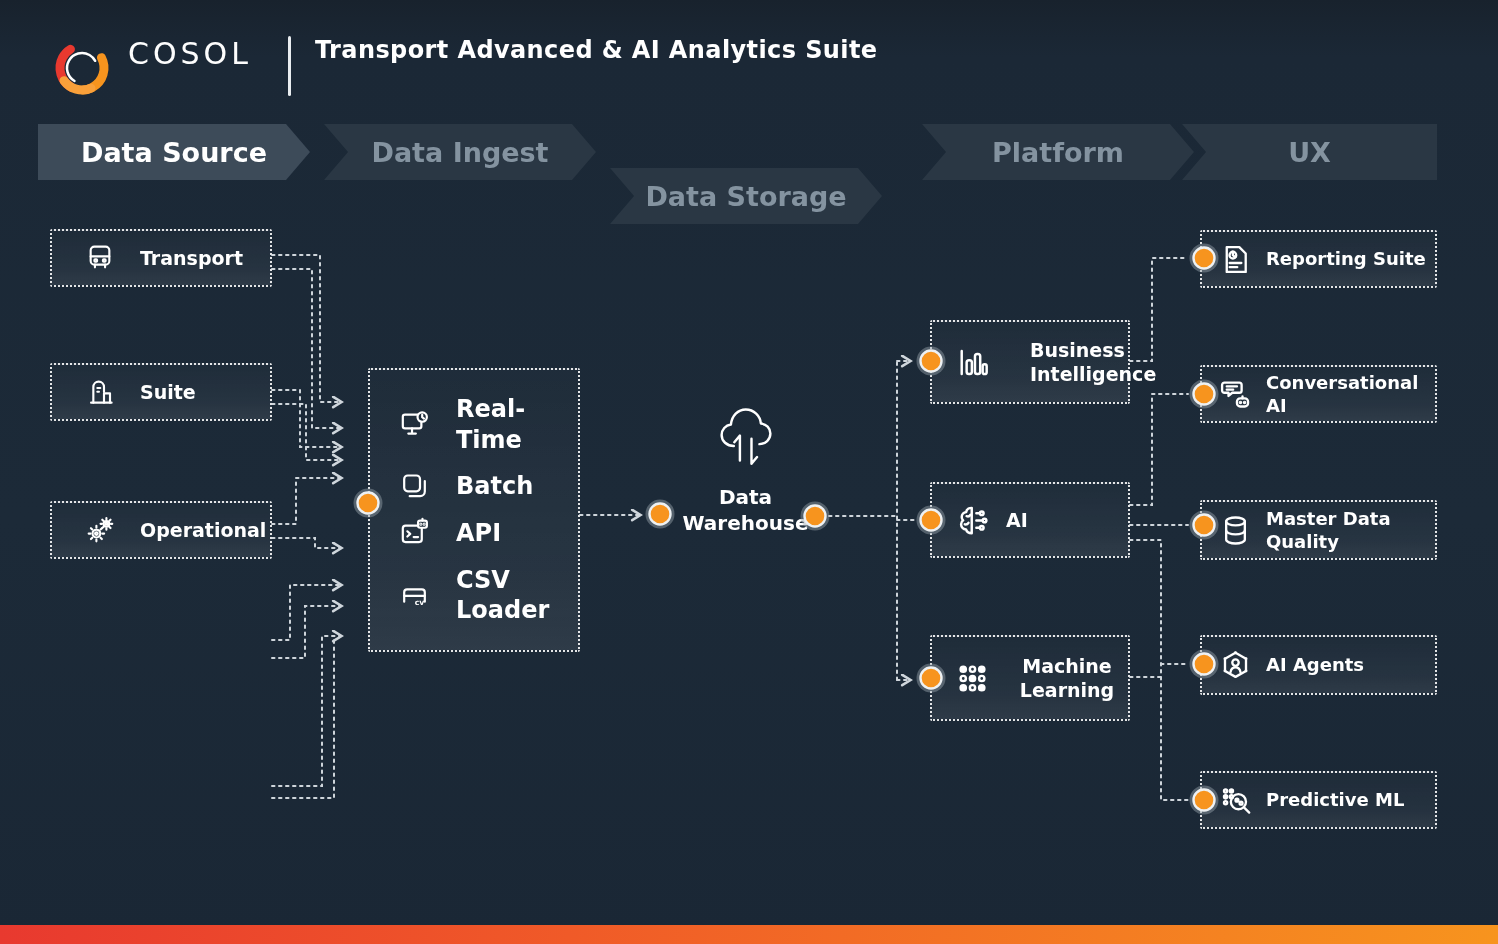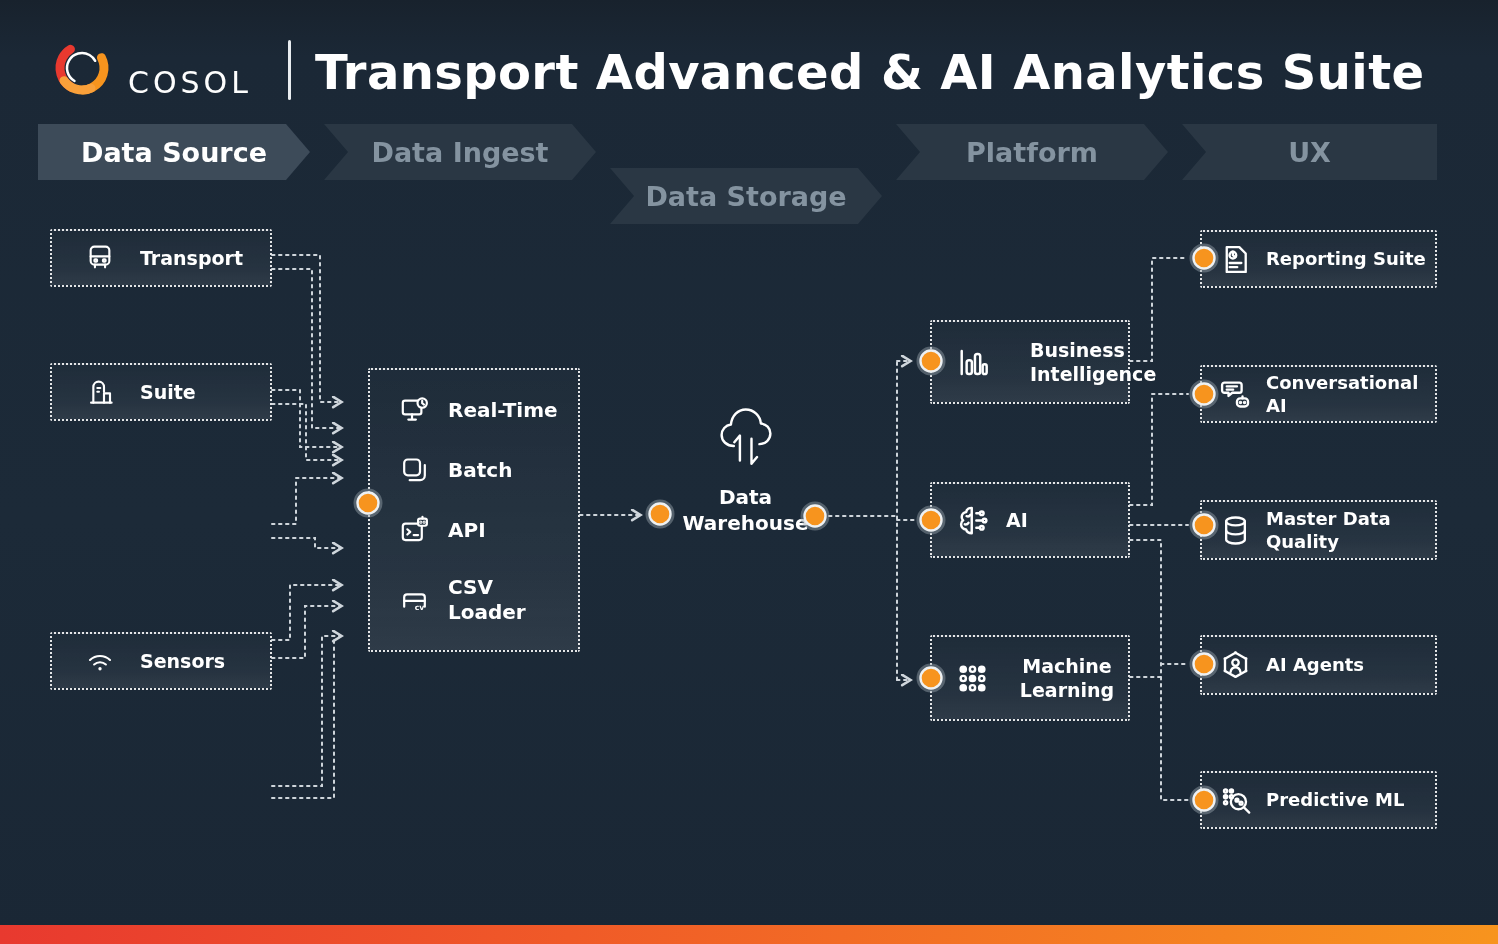--- a/index.html
+++ b/index.html
@@ -3,25 +3,25 @@
 <meta charset="utf-8">
 <style>
   * { margin:0; padding:0; box-sizing:border-box; }
   html,body { background:#10161f; }
   .canvas {
     position:relative; width:1498px; height:944px; overflow:hidden;
     background:linear-gradient(180deg,#18222d 0%, #1b2836 6%, #1c2a38 55%, #1a2735 100%);
     font-family:"DejaVu Sans","Liberation Sans",sans-serif; color:#fff;
   }
   
-  .brand { position:absolute; left:50px; top:36px; display:flex; align-items:flex-end; }
+  .brand { position:absolute; left:50px; top:36px; display:flex; align-items:flex-start; }
   .logo-svg { width:64px; height:64px; }
   .brand-name { font-size:30px; font-weight:400; letter-spacing:4px; margin-left:14px; color:#fdfdfd; }
   .hdr-divider { width:3px; height:60px; background:#e9edf0; border-radius:2px; margin:0 24px 0 36px; }
-  .page-title { font-size:48px; font-weight:800; letter-spacing:.4px; color:#fff; }
+  .page-title { font-size:24px; font-weight:800; letter-spacing:.4px; color:#fff; }
 
   
   .stages { position:absolute; top:124px; left:38px; height:56px; }
   .stage {
     position:absolute; top:0; height:56px; display:flex; align-items:center; justify-content:center;
     font-size:27px; font-weight:700; color:#8493a0; background:#2a3744;
   }
   .stage.mid  { clip-path:polygon(0 0, calc(100% - 24px) 0, 100% 50%, calc(100% - 24px) 100%, 0 100%, 24px 50%); }
   .stage.first{ clip-path:polygon(0 0, calc(100% - 24px) 0, 100% 50%, calc(100% - 24px) 100%, 0 100%); }
   .stage.last { clip-path:polygon(0 0, 100% 0, 100% 100%, 0 100%, 24px 50%); }
@@ -37,21 +37,21 @@
   .nbox .lbl { font-weight:700; line-height:1.28; }
 
   .src  { left:50px;  width:222px; height:58px; padding-left:32px; gap:24px; }
   .src .ic svg { width:32px; height:32px; }
   .src .lbl { font-size:19px; }
 
   .ingest-box { left:368px; top:368px; width:212px; height:284px; }
   .ingest-inner { display:flex; flex-direction:column; justify-content:space-between; padding:24px 10px 24px 28px; width:100%; height:100%; }
   .ingest-item { display:flex; align-items:center; gap:17px; }
   .ingest-item svg { width:33px; height:33px; }
-  .ingest-item .lbl { font-size:20px; font-weight:700; }
+  .ingest-item .lbl { font-size:24px; font-weight:700;margin-left:8px; }
 
   .dw { position:absolute; left:668px; top:402px; width:155px; text-align:center; }
   .dw svg { width:78px; height:66px; }
   .dw .lbl { margin-top:12px; font-size:20px; font-weight:700; line-height:1.3; }
 
   .plat { left:930px; width:200px; padding-left:22px; gap:15px; }
   .plat .ic svg { width:37px; height:37px; }
   .plat .lbl { font-size:19px; }
 
   .uxb { left:1200px; width:237px; padding-left:16px; gap:13px; }
@@ -89,21 +89,21 @@
   <div class="stages">
     <div class="stage first active" style="left:0; width:272px;">
       <span>Data Source</span>
     </div>
     <div class="stage mid" style="left:286px; width:272px;">
       <span>Data Ingest</span>
     </div>
     <div class="stage mid" style="left:572px; width:272px;margin-top:44px;">
       <span>Data Storage</span>
     </div>
-    <div class="stage mid" style="left:858px; width:272px;text-align:right;">
+    <div class="stage mid" style="left:884px; width:272px;text-align:right;">
       <span>Platform</span>
     </div>
     <div class="stage last" style="left:1144px; width:255px;">
       <span>UX</span>
     </div>
   </div>
 
   <div class="nbox src" style="top:229px;">
     <span class="ic">
       <svg viewBox="0 0 24 24" class="icon-stroke">
@@ -122,31 +122,34 @@
       <svg viewBox="0 0 24 24" class="icon-stroke">
         <path d="M7 20V8.2C7 6 8.7 4.2 11 4.2S15 6 15 8.2V12"></path>
         <path d="M15 20v-7h4.5v7"></path>
         <path d="M5.3 20h15.4"></path>
         <path d="M10 9h2.2M10 11.8h1.2"></path>
       </svg>
     </span>
     <span class="lbl">Suite</span>
   </div>
 
-
-  <div class="nbox src" style="top:632px;">
-    <span class="ic">
-      <svg viewBox="0 0 24 24" class="icon-stroke">
-        <path d="M4.5 11.2a11 11 0 0 1 15 0"></path>
-        <path d="M7.6 14.6a6.6 6.6 0 0 1 8.8 0"></path>
-        <circle cx="12" cy="17.8" r="1.25" fill="#fff" stroke="none"></circle>
-      </svg>
-    </span>
-    <span class="lbl">Sensors</span>
-  </div>
+  <div class="nbox src" style="top:501px;">
+    <span class="ic">
+      <svg viewBox="0 0 24 24" class="icon-stroke">
+        <circle cx="9.3" cy="14.7" r="2.9"></circle>
+          <circle cx="9.3" cy="14.7" r="1"></circle>
+        <path d="M9.3 10.3V8.9M9.3 19.1v1.4M4.9 14.7H3.5M13.7 14.7h1.4M6.2 11.6l-1-1M12.4 17.8l1 1M6.2 17.8l-1 1M12.4 11.6l1-1"></path>
+        <circle cx="16.8" cy="7.4" r="2.1"></circle>
+          <circle cx="16.8" cy="7.4" r=".7"></circle>
+        <path d="M16.8 4.1V3M16.8 10.7v1.1M13.5 7.4h-1.1M20.1 7.4h1.1M14.5 5.1l-.8-.8M19.1 9.7l.8.8M14.5 9.7l-.8.8M19.1 5.1l.8-.8"></path>
+      </svg>
+    </span>
+    <span class="lbl">Operational</span>
+  </div>
+
 
 
   <div class="nbox ingest-box">
     <div class="ingest-inner">
       <div class="ingest-item">
         <span class="ic">
           <svg viewBox="0 0 24 24" class="icon-stroke">
             <rect x="3.5" y="4.8" width="13.5" height="10" rx="1.6"></rect>
             <path d="M7.5 18.6h5.5M10.2 14.8v3.8"></path>
             <circle cx="17.6" cy="6.6" r="3.4" fill="#1d2b39"></circle>

